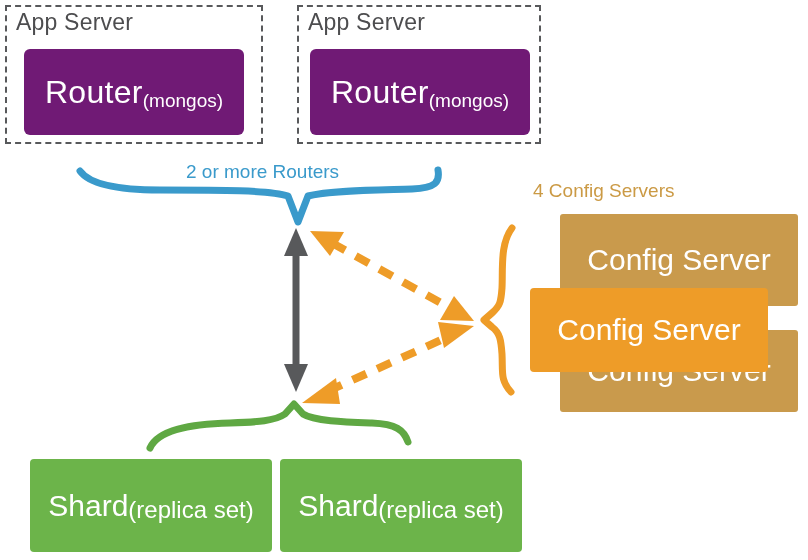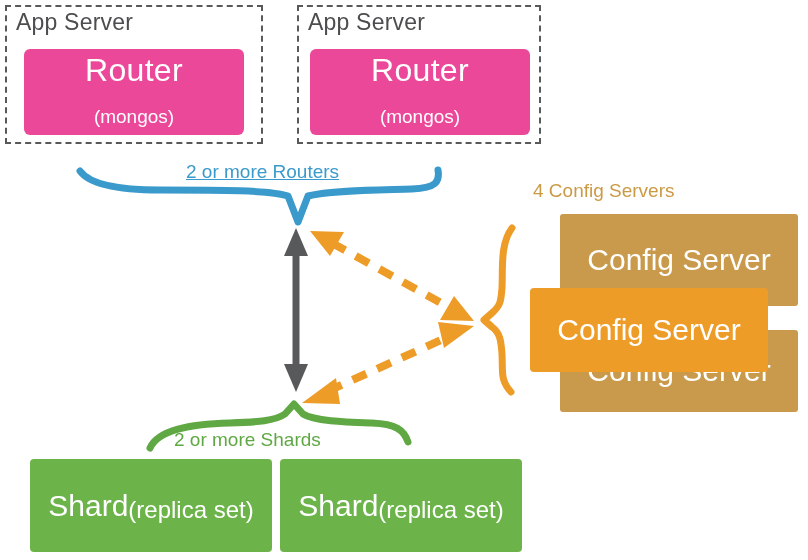--- a/index.html
+++ b/index.html
@@ -32,25 +32,25 @@
     top: 2px;
     font-size: 23px;
     color: #4d4d4f;
     letter-spacing: 0.2px;
     white-space: nowrap;
   }
 
   
   .router-box {
     position: absolute;
-    background: #ec4899;
+    background: #701a75;
     border-radius: 6px;
     box-sizing: border-box;
     display: flex;
-    flex-direction: column;
+    flex-direction: row;
     align-items: center;
     justify-content: center;
     color: #ffffff;
   }
   .router-title {
     font-size: 32px;
     line-height: 1.0;
     font-weight: 400;
     letter-spacing: 0.3px;
   }
@@ -203,19 +203,18 @@
       <polygon points="474,321 440,320 454,296" fill="#ee9c28"></polygon>
     </g>
 
     <g>
       <line x1="328" y1="391" x2="450" y2="336" stroke="#ee9c28" stroke-width="8" stroke-dasharray="15 12" stroke-linecap="butt"></line>
       <polygon points="302,403 336,378 340,404" fill="#ee9c28"></polygon>
       <polygon points="474,326 444,348 438,322" fill="#ee9c28"></polygon>
     </g>
   </svg>
 
-  <div class="caption caption-routers" style="left:186px; top:161px;text-decoration:underline;">2 or more Routers</div>
-
-  <div class="caption caption-shards" style="left:174px; top:429px;">2 or more Shards</div>
+  <div class="caption caption-routers" style="left:186px; top:161px;">2 or more Routers</div>
+
 
   <div class="caption caption-config" style="left:533px; top:180px;">4 Config Servers</div>
 
 </div>
 
 </body></html>

